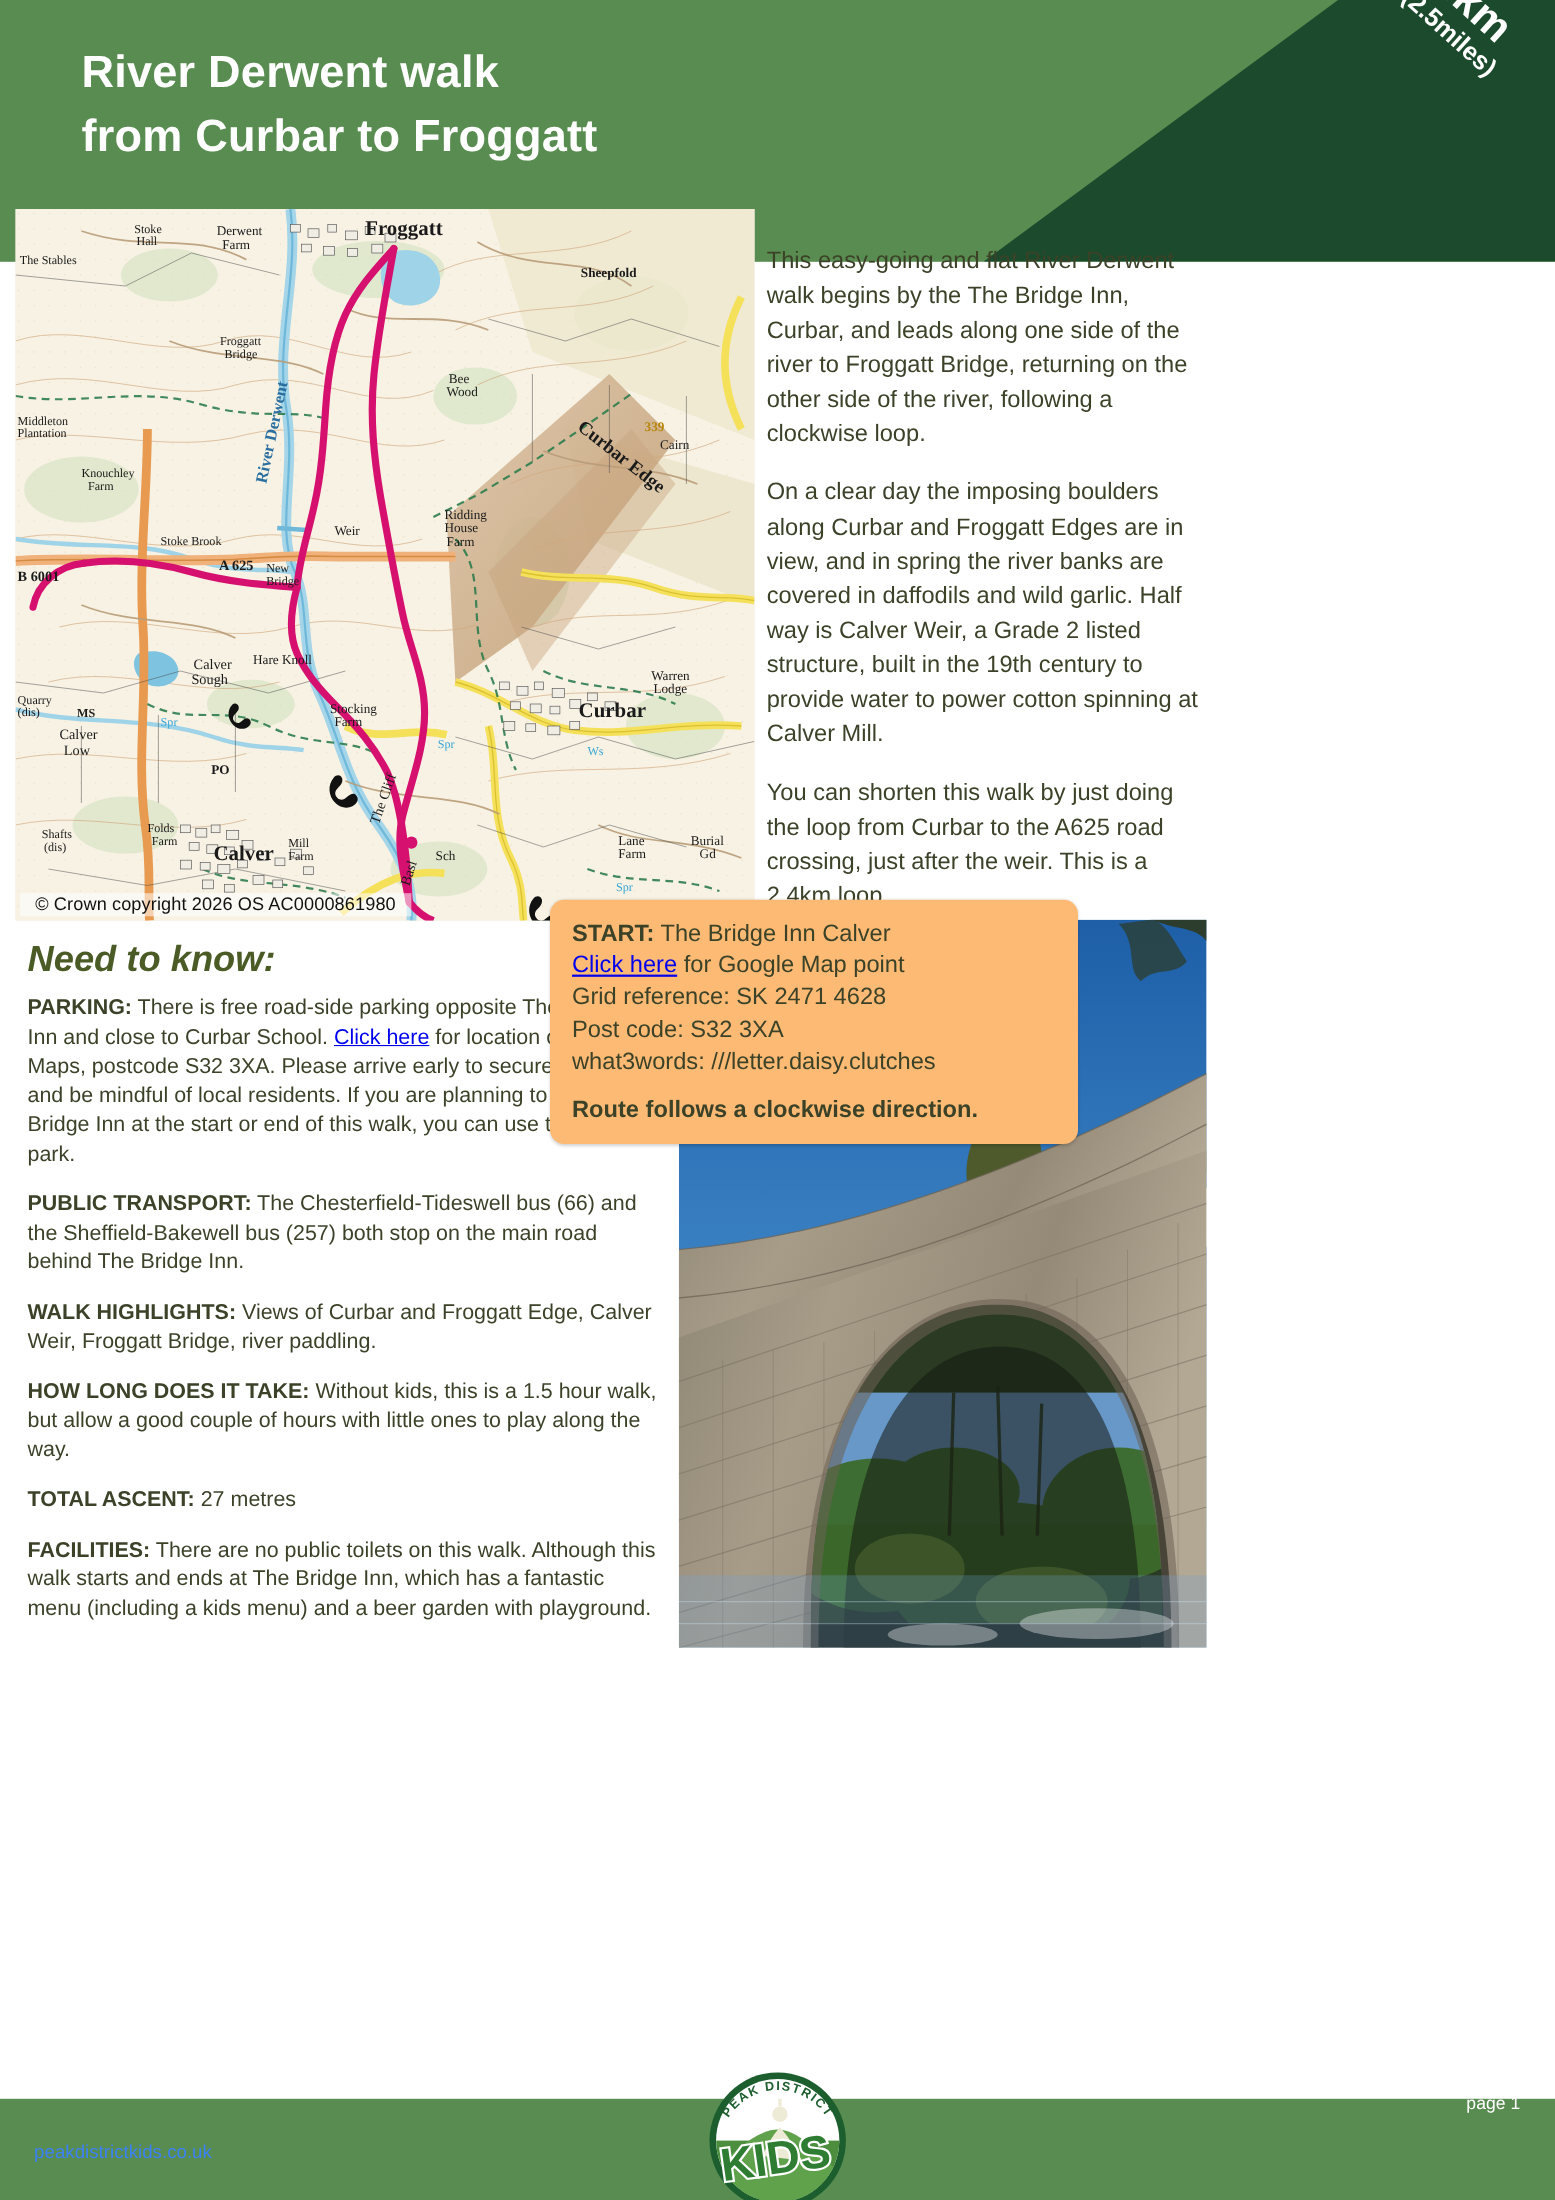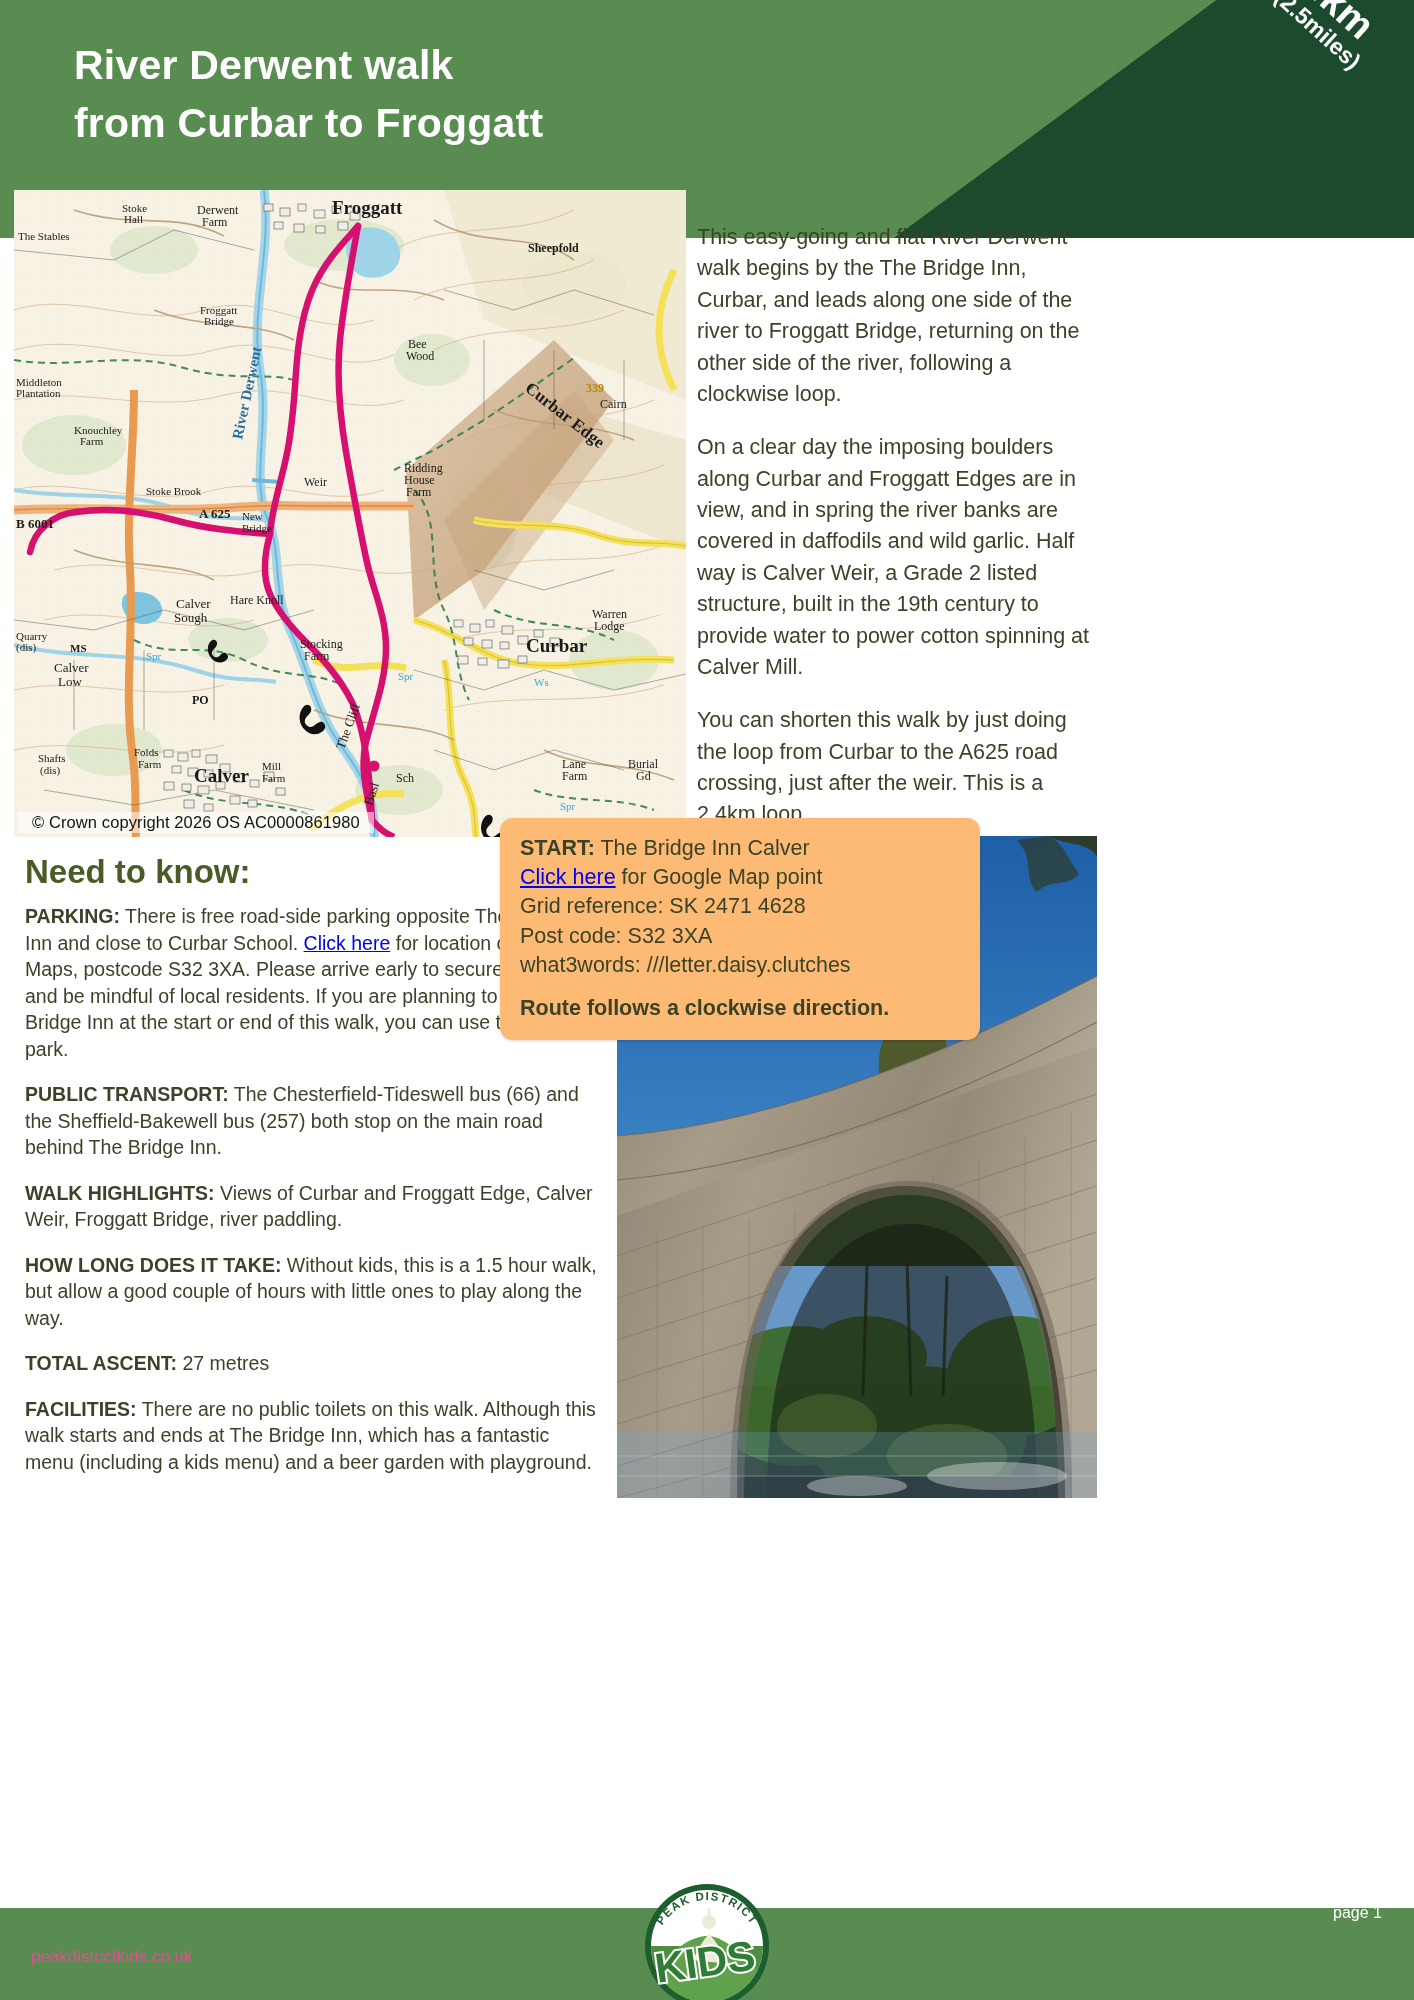--- a/index.html
+++ b/index.html
@@ -49,21 +49,21 @@
   
   .intro{
     position:absolute;left:697px;top:222px;width:392px;
     font-size:21.5px;line-height:1.46;color:#3B4228;
   }
   .intro p{margin:0 0 22px 0;}
 
   
   .ntk-title{
     position:absolute;left:25px;top:853px;
-    font-size:33px;font-weight:700;color:#4A5B26;
+    font-size:33px;font-weight:700;color:#4A5B26;font-style:italic;
   }
   .ntk{
     position:absolute;left:25px;top:903px;width:576px;
     font-size:19.5px;line-height:1.36;color:#3B4228;
   }
   .ntk p{margin:0 0 19px 0;}
   .ntk b{font-weight:700;}
   .lnk{text-decoration:underline;}
 
   
@@ -84,21 +84,21 @@
   }
   .photo svg{display:block;}
 
   
   .footer{
     position:absolute;left:0;top:1908px;width:1414px;height:92px;
     background:#598C50;
   }
   .footer-url{
     position:absolute;left:31px;top:1947px;
-    font-size:17px;color:#ec4899;
+    font-size:17px;color:#3b82f6;
   }
   .footer-page{
     position:absolute;right:32px;top:1904px;
     font-size:16px;color:#FFFFFF;
   }
   .logo{
     position:absolute;left:633px;top:1872px;width:148px;height:148px;
   }
 </style>
 </head>

